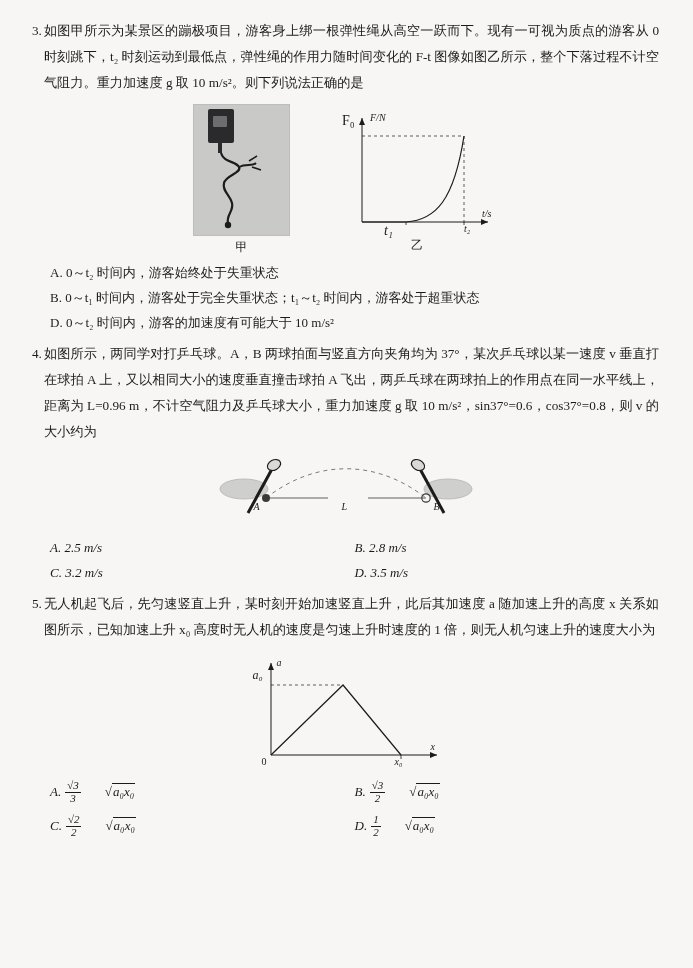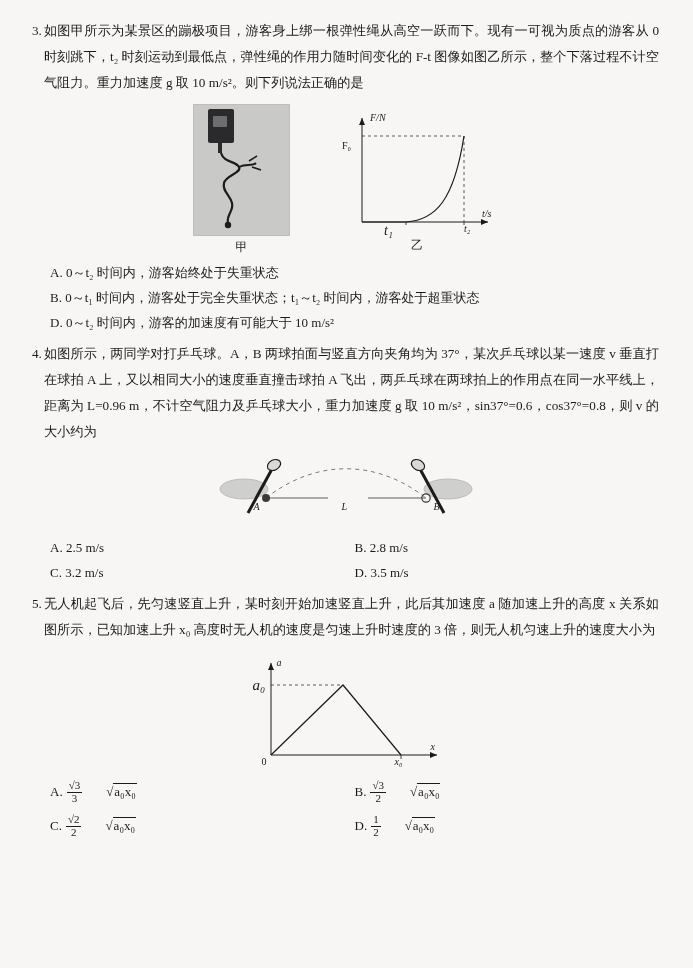--- a/index.html
+++ b/index.html
@@ -54,20 +54,21 @@
     display: flex;
     flex-wrap: wrap;
     font-size: 13px;
     line-height: 25px;
     padding-left: 18px;
   }
   .opts-2col .optcell {
     box-sizing: border-box;
     width: 50%;
     padding-right: 6px;
+    font-style: italic;
   }
 
   
   .fig3 {
     display: flex;
     justify-content: center;
     align-items: flex-start;
     gap: 46px;
     margin: 8px 0 2px 0;
   }
@@ -225,21 +226,21 @@
               <line x1="26" y1="32" x2="128" y2="32" stroke="#1b1b1b" stroke-width="0.7" stroke-dasharray="3,3"></line>
               <line x1="128" y1="32" x2="128" y2="118" stroke="#1b1b1b" stroke-width="0.7" stroke-dasharray="3,3"></line>
 
               <path d="M26 118 L 70 118" fill="none" stroke="#1b1b1b" stroke-width="1.2"></path>
               <path d="M70 118 C 100 116, 118 96, 128 32" fill="none" stroke="#1b1b1b" stroke-width="1.2"></path>
 
               <line x1="70" y1="118" x2="70" y2="121" stroke="#1b1b1b" stroke-width="0.8"></line>
               <line x1="128" y1="118" x2="128" y2="121" stroke="#1b1b1b" stroke-width="0.8"></line>
             </svg>
             <div style="position:absolute;left:34px;top:8px;font-size:10px;font-style:italic;">F/N</div>
-            <div style="position:absolute;left:6px;top:36px;font-size:10px;">F₀</div>
+            <div style="position:absolute;left:6px;top:9px;font-size:14px;">F₀</div>
             <div style="position:absolute;left:48px;top:119px;font-size:14px;font-style:italic;">t₁</div>
             <div style="position:absolute;left:128px;top:119px;font-size:10px;font-style:italic;">t₂</div>
             <div style="position:absolute;left:146px;top:104px;font-size:10px;font-style:italic;">t/s</div>
           </div>
           <div class="cap">乙</div>
         </div>
       </div>
 
       <div class="opts">
         <div class="optline">A. 0～t₂ 时间内，游客始终处于失重状态</div>
@@ -285,40 +286,40 @@
         <div class="optcell">A. 2.5 m/s</div>
         <div class="optcell">B. 2.8 m/s</div>
         <div class="optcell">C. 3.2 m/s</div>
         <div class="optcell">D. 3.5 m/s</div>
       </div>
     </div>
 
     <div class="q">
       <div class="qhead">
         <span class="qnum">5.</span>
-        <span class="qtext">无人机起飞后，先匀速竖直上升，某时刻开始加速竖直上升，此后其加速度 a 随加速上升的高度 x 关系如图所示，已知加速上升 x₀ 高度时无人机的速度是匀速上升时速度的 3 倍，则无人机匀速上升的速度大小为</span>
+        <span class="qtext">无人机起飞后，先匀速竖直上升，某时刻开始加速竖直上升，此后其加速度 a 随加速上升的高度 x 关系如图所示，已知加速上升 x₀ 高度时无人机的速度是匀速上升时速度的 1 倍，则无人机匀速上升的速度大小为</span>
       </div>
 
       <div class="fig5">
         <div class="holder">
           <svg width="210" height="120" viewBox="0 0 210 120">
 
             <line x1="30" y1="104" x2="196" y2="104" stroke="#1b1b1b" stroke-width="1"></line>
             <polygon points="196,104 189,101 189,107" fill="#1b1b1b"></polygon>
             <line x1="30" y1="104" x2="30" y2="12" stroke="#1b1b1b" stroke-width="1"></line>
             <polygon points="30,12 27,19 33,19" fill="#1b1b1b"></polygon>
 
             <line x1="30" y1="34" x2="102" y2="34" stroke="#1b1b1b" stroke-width="0.7" stroke-dasharray="3,3"></line>
 
             <path d="M30 104 L 102 34 L 160 104" fill="none" stroke="#1b1b1b" stroke-width="1.2"></path>
 
             <line x1="160" y1="104" x2="160" y2="108" stroke="#1b1b1b" stroke-width="0.8"></line>
           </svg>
           <div style="position:absolute;left:36px;top:6px;font-size:10px;font-style:italic;">a</div>
-          <div style="position:absolute;left:12px;top:26px;font-size:15px;font-style:italic;">a₀</div>
+          <div style="position:absolute;left:12px;top:17px;font-size:12px;font-style:italic;">a₀</div>
           <div style="position:absolute;left:21px;top:105px;font-size:10px;">0</div>
           <div style="position:absolute;left:154px;top:105px;font-size:10px;font-style:italic;">x₀</div>
           <div style="position:absolute;left:190px;top:90px;font-size:10px;font-style:italic;">x</div>
         </div>
       </div>
 
       <div class="opts-2col" style="line-height:34px;">
         <div class="optcell">
           <span class="opt-math">
             <span class="lbl">A.</span>

